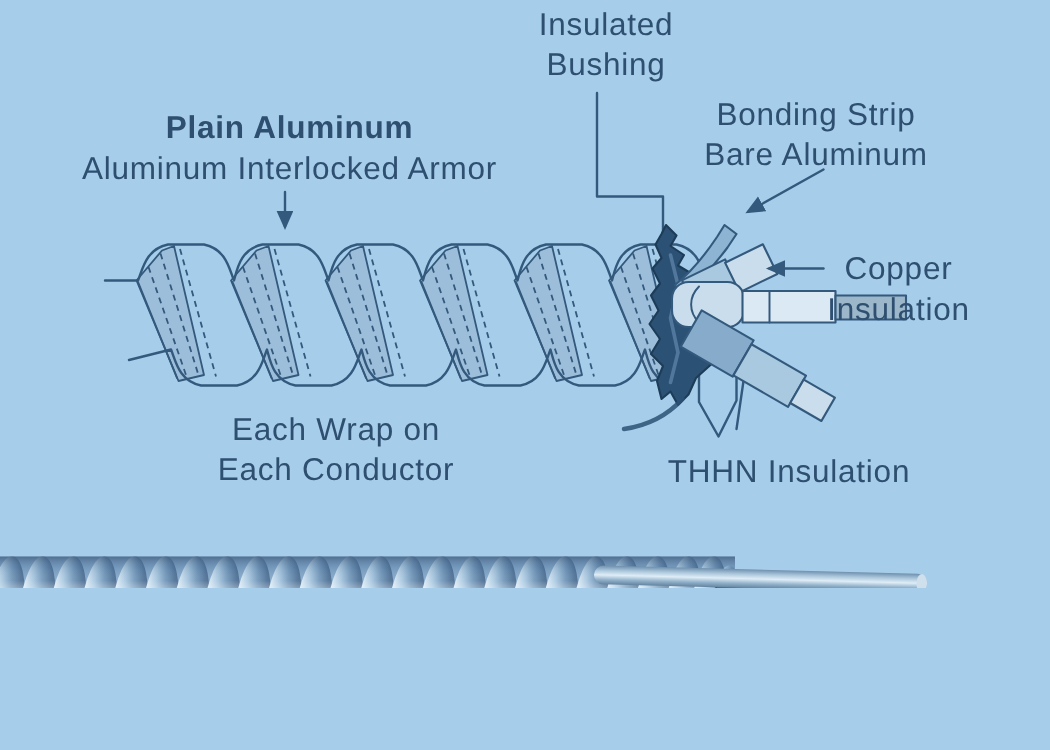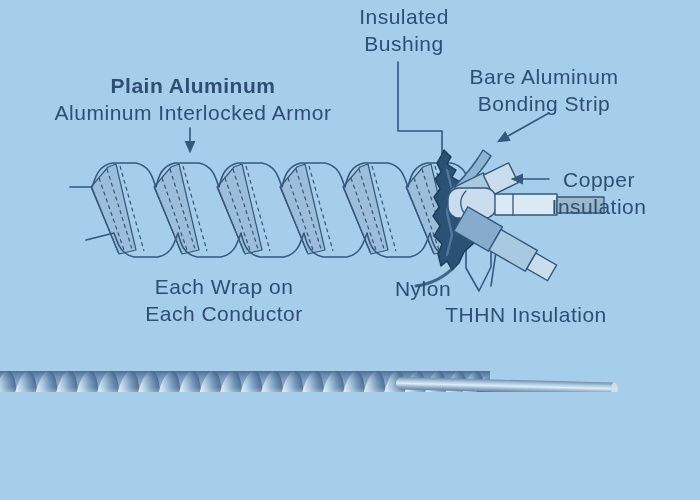--- a/index.html
+++ b/index.html
@@ -226,31 +226,30 @@
   <div>Insulated</div>
   <div>Bushing</div>
 </div>
 
 <div class="lbl" style="left:193px;top:72px">
   <div class="b">Plain Aluminum</div>
   <div>Aluminum Interlocked Armor</div>
 </div>
 
 <div class="lbl" style="left:544px;top:63px">
+  <div>Bonding Strip</div>
   <div>Bare Aluminum</div>
-  <div>Bonding Strip</div>
 </div>
 
 <div class="lbl" style="left:599px;top:166px">
   <div>Copper</div>
   <div>Insulation</div>
 </div>
 
 <div class="lbl" style="left:224px;top:273px">
   <div>Each Wrap on</div>
   <div>Each Conductor</div>
 </div>
 
-<div class="lbl" style="left:423px;top:275px">Nylon</div>
 
 <div class="lbl" style="left:526px;top:301px">THHN Insulation</div>
 
 </div>
 
 </body></html>

